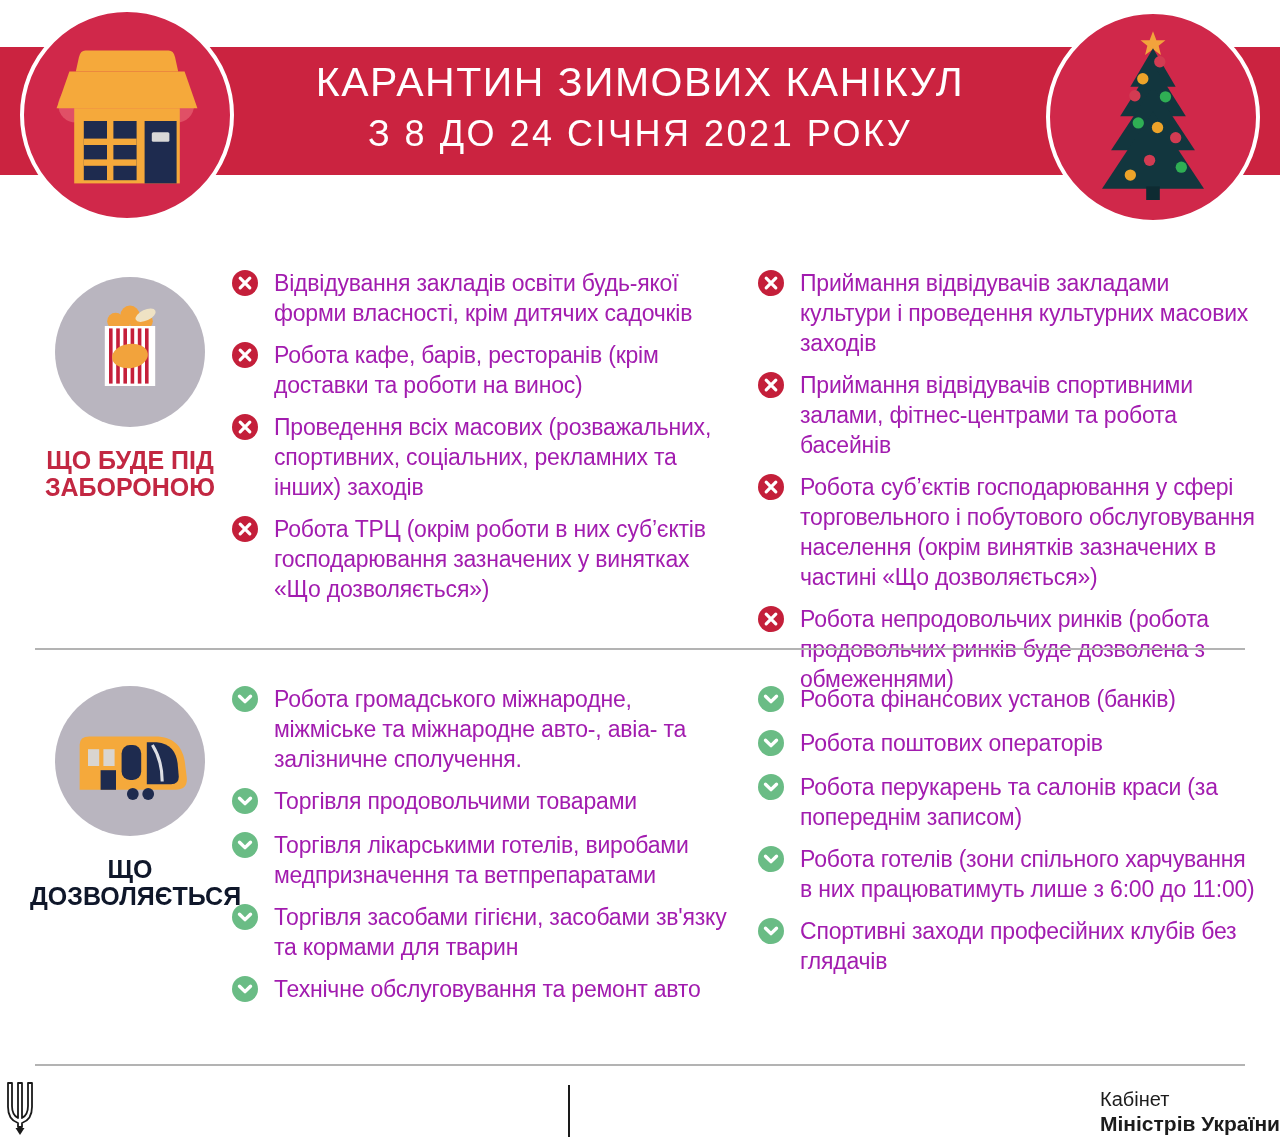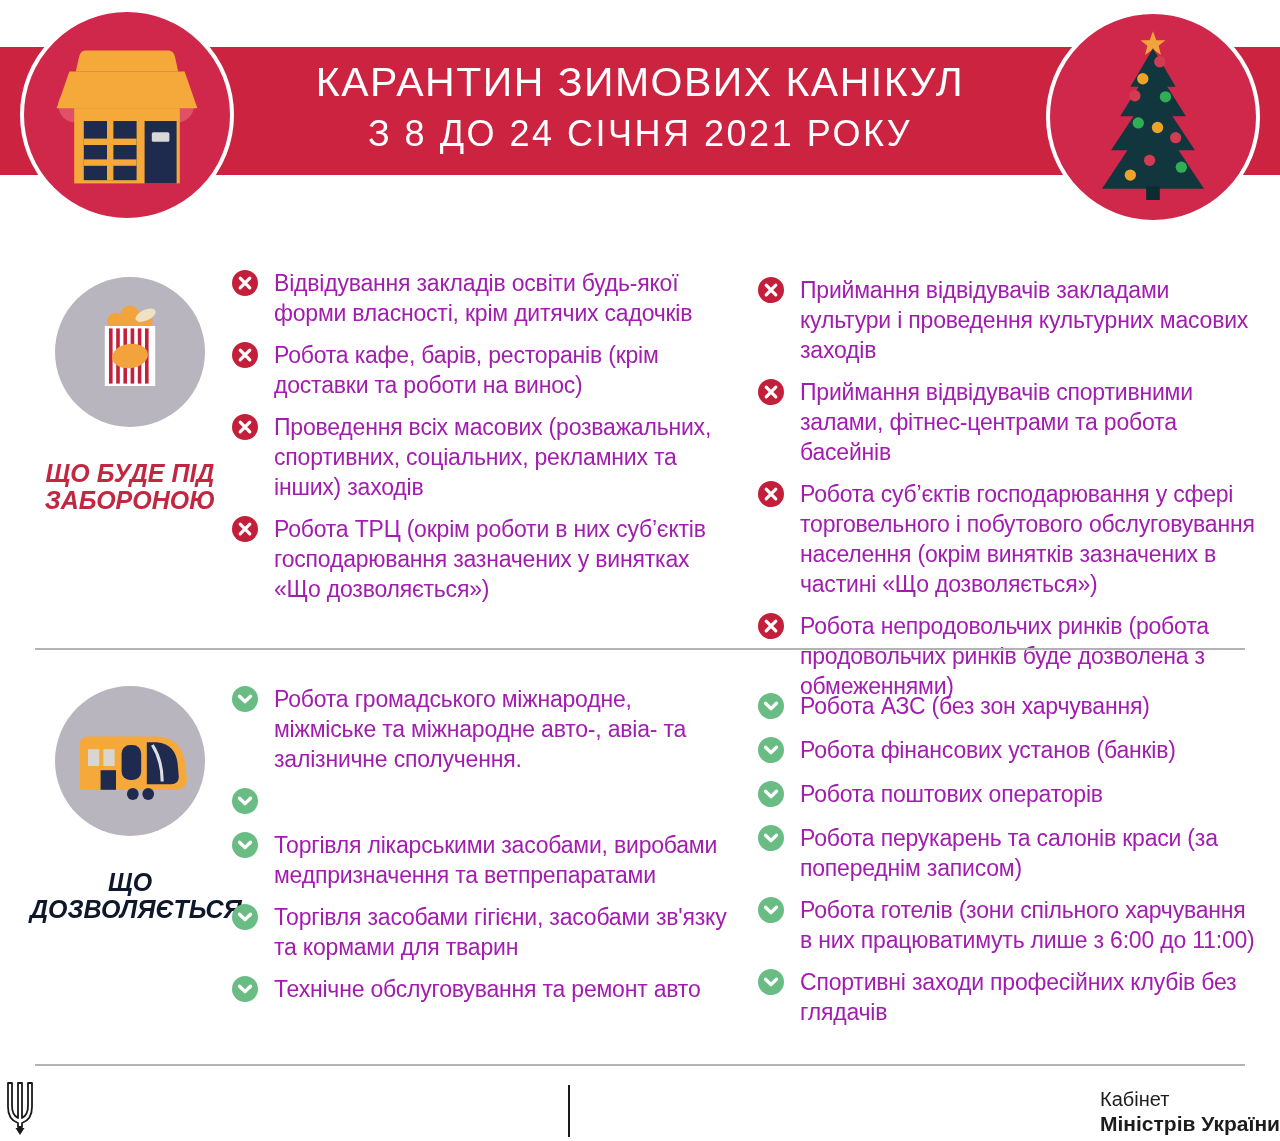--- a/index.html
+++ b/index.html
@@ -14,30 +14,30 @@
 
   .hero-circle{position:absolute;border-radius:50%;background:#d0284a;border:4px solid #ffffff;
     box-sizing:border-box;display:flex;align-items:center;justify-content:center;}
   .hero-left{left:20px;top:8px;width:214px;height:214px;}
   .hero-right{left:1046px;top:10px;width:214px;height:214px;}
 
   
   .side-block{position:absolute;left:30px;width:200px;text-align:center;}
   .side-block .gray-circle{width:150px;height:150px;border-radius:50%;background:#b9b5bf;margin:0 auto;
     display:flex;align-items:center;justify-content:center;}
-  .side-label{margin-top:33px;font-weight:700;font-size:25px;line-height:27px;font-style:italic;}
+  .side-label{margin-top:20px;font-weight:700;font-size:25px;line-height:27px;}
   .label-red{color:#c22742;}
   .label-green{color:#0f172a;}
   .side-prohibited{top:277px;}
   .side-allowed{top:686px;}
 
   
   .col{position:absolute;width:500px;}
   .col-1{left:232px;}
-  .col-2{left:758px;margin-top:7px;}
+  .col-2{left:758px;}
   .col-prohibited{top:268px;}
   .col-allowed{top:684px;}
   .row{display:flex;align-items:flex-start;margin-bottom:12px;}
   .row .bullet{flex:0 0 26px;margin-right:16px;margin-top:2px;}
   .row .txt{font-size:23px;line-height:30px;color:#a21caf;letter-spacing:-0.2px;}
 
   
   .divider{position:absolute;left:35px;width:1210px;height:2px;background:#b3b3b3;}
   .divider-mid{top:648px;}
   .divider-bottom{top:1064px;}
@@ -248,30 +248,31 @@
     <span class="txt">Робота громадського міжнародне, міжміське та міжнародне авто-, авіа- та залізничне сполучення.</span>
   </div>
 
   <div class="row">
     <span class="bullet">
       <svg width="26" height="26" viewBox="0 0 26 26">
         <circle cx="13" cy="13" r="13" fill="#6abc85"></circle>
         <path d="M7.5,10.2 L13,15.6 L18.5,10.2" stroke="#fff" stroke-width="3.4" fill="none" stroke-linecap="round" stroke-linejoin="round"></path>
       </svg>
     </span>
-  </div>
-
-  <div class="row">
-    <span class="bullet">
-      <svg width="26" height="26" viewBox="0 0 26 26">
-        <circle cx="13" cy="13" r="13" fill="#6abc85"></circle>
-        <path d="M7.5,10.2 L13,15.6 L18.5,10.2" stroke="#fff" stroke-width="3.4" fill="none" stroke-linecap="round" stroke-linejoin="round"></path>
-      </svg>
-    </span>
-    <span class="txt">Торгівля лікарськими засобами, виробами медпризначення та ветпрепаратами</span>
+    <span class="txt">Торгівля продовольчими товарами</span>
+  </div>
+
+  <div class="row">
+    <span class="bullet">
+      <svg width="26" height="26" viewBox="0 0 26 26">
+        <circle cx="13" cy="13" r="13" fill="#6abc85"></circle>
+        <path d="M7.5,10.2 L13,15.6 L18.5,10.2" stroke="#fff" stroke-width="3.4" fill="none" stroke-linecap="round" stroke-linejoin="round"></path>
+      </svg>
+    </span>
+    <span class="txt">Торгівля лікарськими готелів, виробами медпризначення та ветпрепаратами</span>
   </div>
 
   <div class="row">
     <span class="bullet">
       <svg width="26" height="26" viewBox="0 0 26 26">
         <circle cx="13" cy="13" r="13" fill="#6abc85"></circle>
         <path d="M7.5,10.2 L13,15.6 L18.5,10.2" stroke="#fff" stroke-width="3.4" fill="none" stroke-linecap="round" stroke-linejoin="round"></path>
       </svg>
     </span>
     <span class="txt">Торгівля засобами гігієни, засобами зв'язку та кормами для тварин</span>
@@ -281,29 +282,20 @@
     <span class="bullet">
       <svg width="26" height="26" viewBox="0 0 26 26">
         <circle cx="13" cy="13" r="13" fill="#6abc85"></circle>
         <path d="M7.5,10.2 L13,15.6 L18.5,10.2" stroke="#fff" stroke-width="3.4" fill="none" stroke-linecap="round" stroke-linejoin="round"></path>
       </svg>
     </span>
     <span class="txt">Технічне обслуговування та ремонт авто</span>
   </div>
 </div>
   <div class="col col-2 col-allowed">
-  <div class="row">
-    <span class="bullet">
-      <svg width="26" height="26" viewBox="0 0 26 26">
-        <circle cx="13" cy="13" r="13" fill="#6abc85"></circle>
-        <path d="M7.5,10.2 L13,15.6 L18.5,10.2" stroke="#fff" stroke-width="3.4" fill="none" stroke-linecap="round" stroke-linejoin="round"></path>
-      </svg>
-    </span>
-    <span class="txt">Робота АЗС (без зон харчування)</span>
-  </div>
 
   <div class="row">
     <span class="bullet">
       <svg width="26" height="26" viewBox="0 0 26 26">
         <circle cx="13" cy="13" r="13" fill="#6abc85"></circle>
         <path d="M7.5,10.2 L13,15.6 L18.5,10.2" stroke="#fff" stroke-width="3.4" fill="none" stroke-linecap="round" stroke-linejoin="round"></path>
       </svg>
     </span>
     <span class="txt">Робота фінансових установ (банків)</span>
   </div>

